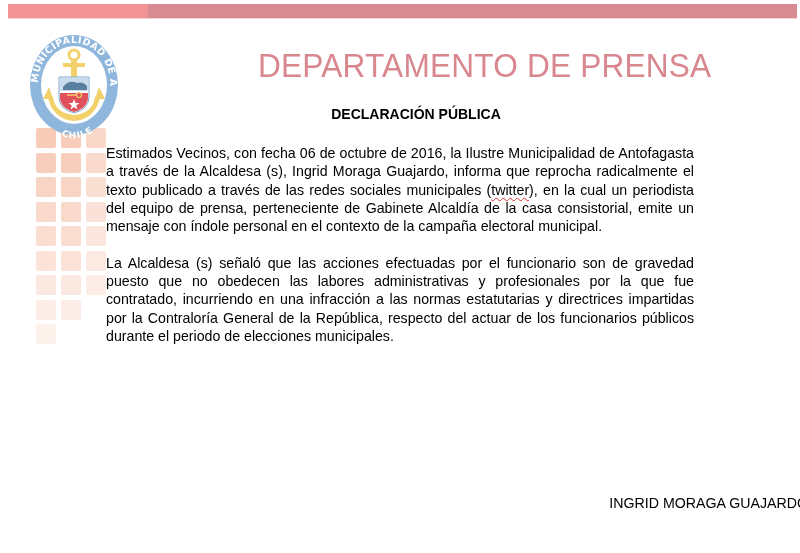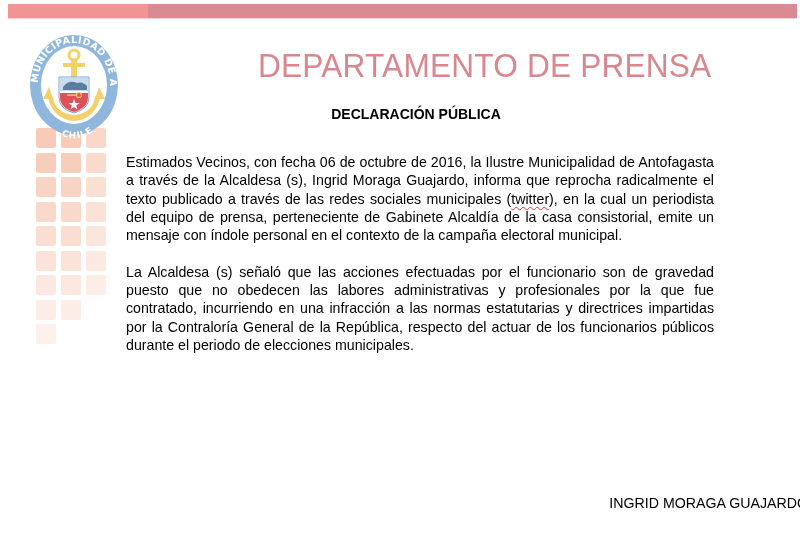--- a/index.html
+++ b/index.html
@@ -21,21 +21,21 @@
       position: absolute; left: 258px; top: 46px; font-size: 34px; color: #D9878F;
       letter-spacing: 0.2px; white-space: nowrap; font-weight: normal;
       transform: scaleX(0.93); transform-origin: left top;
     }
     .decl-title {
       position: absolute; left: 0; width: 800px; top: 106px; text-align: center; font-size: 14px;
       font-weight: bold; padding-left: 16px;
     }
     .decl-title span { position: relative; left: 0px; }
 
-    .body-text { position: absolute; left: 106px; width: 588px; top: 153px; font-size: 14.2px; line-height: 18.3px; margin-left: 20px; }
+    .body-text { position: absolute; left: 106px; width: 588px; top: 144px; font-size: 14.2px; line-height: 18.3px; }
     .body-text p { margin: 0 0 18.3px 0; text-align: justify; }
     .spell { text-decoration: underline wavy #e03030; text-decoration-thickness: 1px; text-underline-offset: 2px; }
 
     .signature { position: absolute; left: 8px; width: 800px; top: 494px; text-align: right; font-size: 14.2px; line-height: 18px; }
     .signature .name { position: relative; left: 0px; }
     .signature .role { position: relative; left: 0px; }
   </style>
 </head>
 <body>
 

